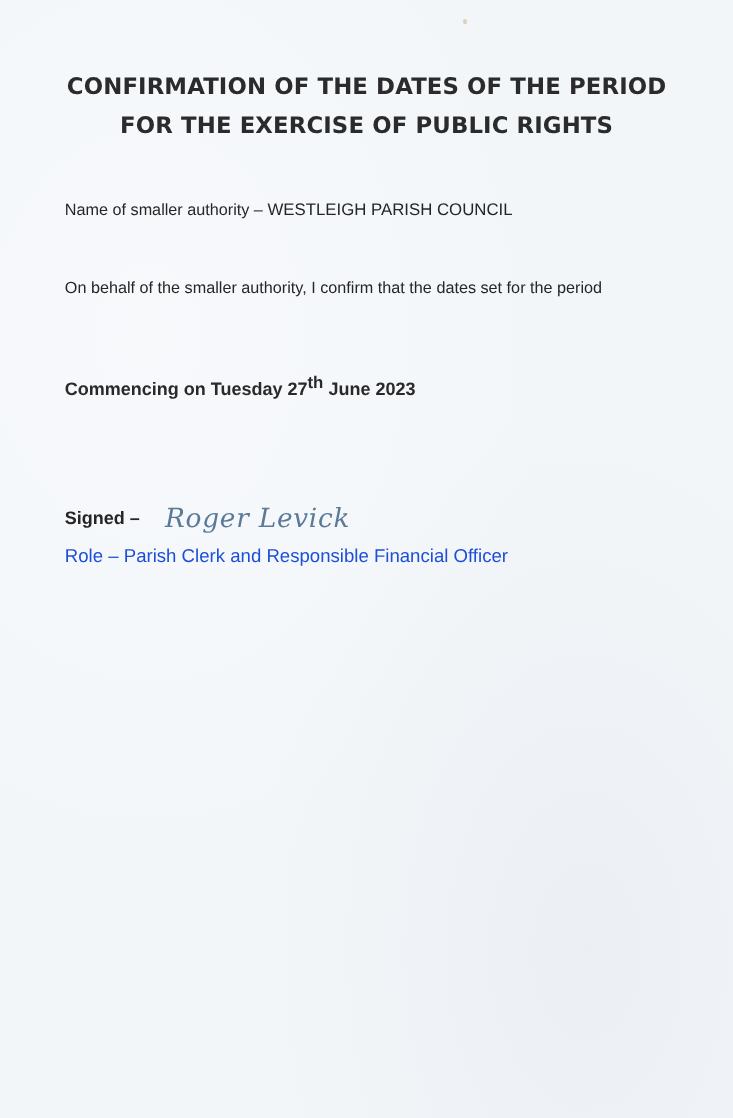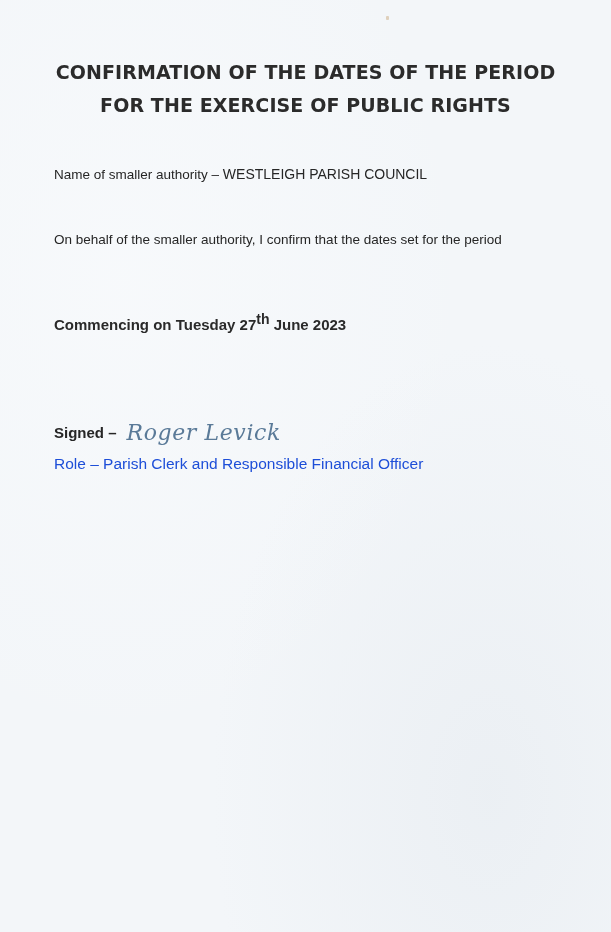--- a/index.html
+++ b/index.html
@@ -56,21 +56,21 @@
     .date2 { top: 349px; }
     .date sup { font-size: 14px; vertical-align: 6px; line-height: 0; }
 
     .signed { top: 420px; font-size: 15px; font-weight: bold; display: flex; align-items: center; }
     .signature {
       font-family: "DejaVu Serif", "Liberation Serif", serif;
       font-style: italic;
       font-weight: normal;
       color: #5a7a98;
       font-size: 22px;
-      margin-left: 10px;
+      margin-left: 21px;
       letter-spacing: 0.6px;
     }
 
     .role { top: 455px; font-size: 15.5px; color: #1d4ed8; }
 
     .note {
       position: absolute;
       left: 54px;
       top: 491px;
       width: 500px;

